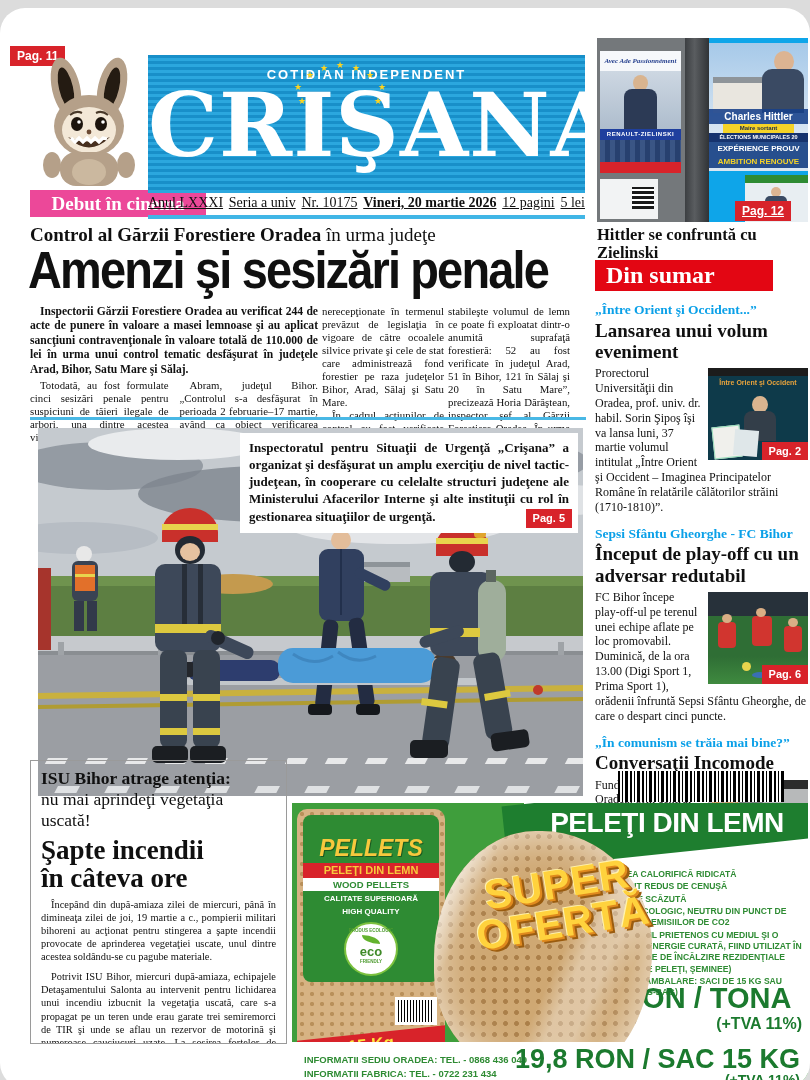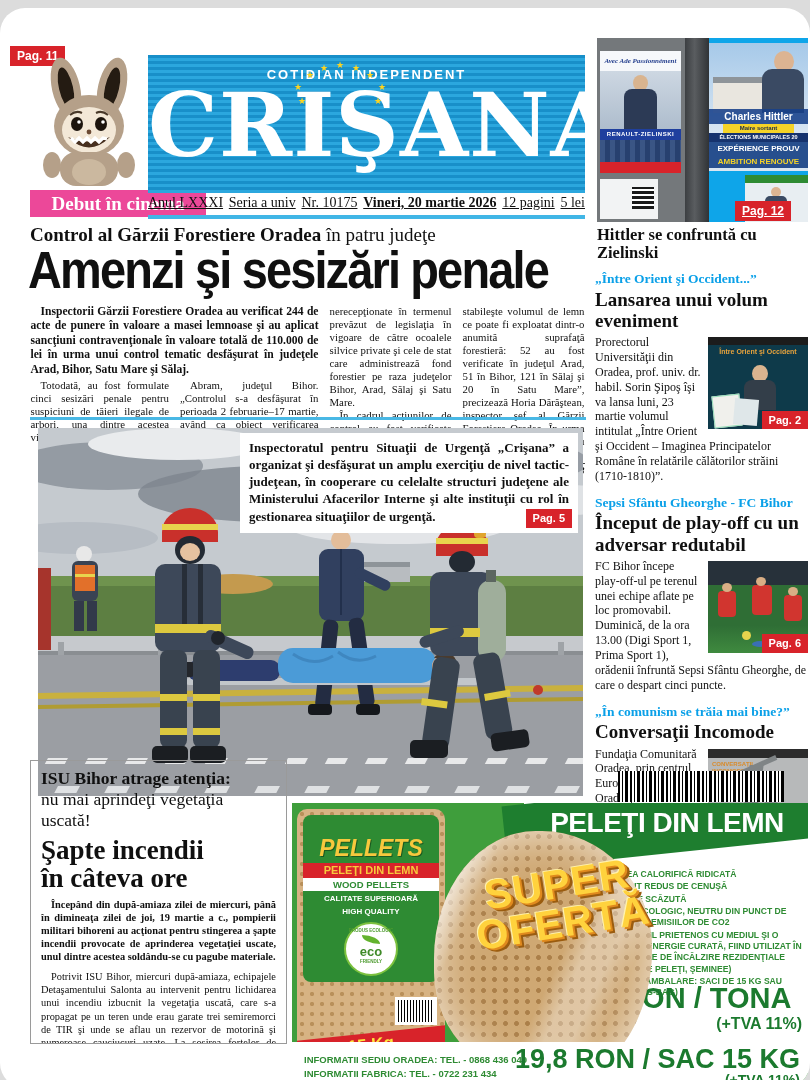--- a/index.html
+++ b/index.html
@@ -53,21 +53,21 @@
   .posterC .h{position:absolute;left:26px;top:12px;width:10px;height:10px;border-radius:50%;background:#dcb492;}
   .posterC .s{position:absolute;left:20px;top:21px;width:22px;height:18px;background:#3a4a63;border-radius:5px 5px 0 0;}
   .pag12{left:735px;top:193px;font-size:12px;text-decoration:underline;}
   .rcaption{left:597px;top:218px;width:213px;font:bold 16.5px/1.1 "Liberation Serif",serif;}
 
   
   .kicker-main{left:30px;top:216px;width:557px;font:19px "Liberation Serif",serif;}
   .kicker-main .b{font-weight:bold;}
   .headline{left:28px;top:237px;width:560px;font:bold 51px/1 "Liberation Sans",sans-serif;letter-spacing:-2px;
             white-space:nowrap;transform:scaleX(.92);transform-origin:left;}
-  .art-body{left:30px;top:297px;width:555px;display:flex;gap:11px;font:10.8px/1.2 "Liberation Serif",serif;text-align:justify;justify-content:center;}
+  .art-body{left:30px;top:297px;width:555px;display:flex;gap:4px;font:10.8px/1.2 "Liberation Serif",serif;text-align:justify;}
   .art-body p{margin:0;}
   .art-left{width:288px;flex:none;}
   .art-lead{font-weight:bold;font-size:11.6px;line-height:1.25;text-indent:10px;}
   .art-two{display:flex;gap:11px;margin-top:2px;}
   .art-two div{flex:1;}
   .art-two p{text-indent:10px;}
   .artcol{width:122px;flex:none;}
   .indent{text-indent:10px;}
   .cont{font:bold italic 10.5px "Liberation Serif",serif;text-align:right;border-top:1px solid #444;margin-top:3px;padding-top:1px;}
   .sep{left:30px;top:409px;width:556px;height:3px;background:#49b8e5;}
@@ -113,21 +113,21 @@
   .bars{height:31px;margin:0 6px;background:repeating-linear-gradient(90deg,#000 0 2px,#fff 2px 4px,#000 4px 5px,#fff 5px 7px,#000 7px 10px,#fff 10px 12px);}
   .bdigits{font:10.5px "DejaVu Sans Mono",monospace;letter-spacing:3px;}
 
   
   .isu{left:30px;top:752px;width:257px;height:284px;border:1px solid #9a9a9a;box-sizing:border-box;
        padding:7px 10px;overflow:hidden;}
   .isu-k1{font:bold 17.5px/1.2 "Liberation Serif",serif;}
   .isu-k2{font:17.5px/1.2 "Liberation Serif",serif;}
   .isu-h{font:bold 27px/1.05 "Liberation Serif",serif;margin:5px 0 5px;}
   .isu p{margin:0;font:10.4px/1.26 "Liberation Serif",serif;text-align:justify;text-indent:10px;}
-  .isu .lead{font-weight:bold;}
+  .isu .lead{font-weight:normal;}
   .isu .bodyp{margin-top:7px;}
 
   
   .ad{left:292px;top:795px;width:516px;height:285px;background:#3f9e3c;overflow:hidden;}
   .ad-panel{position:absolute;left:232px;top:0;width:284px;height:242px;background:#fff;}
   .ad-band{position:absolute;left:212px;top:-14px;width:330px;height:64px;background:#1e7e2f;transform:rotate(-6deg);}
   .ad-title{position:absolute;left:240px;top:6px;width:270px;text-align:center;color:#fff;
             font:bold 28px/1 "Liberation Sans",sans-serif;letter-spacing:-.5px;}
   .ad-bullets{position:absolute;left:300px;top:66px;width:210px;margin:0;padding:0;list-style:none;
               color:#2e8b33;font:bold 8.6px/1.32 "Liberation Sans",sans-serif;}
@@ -248,21 +248,21 @@
     <div class="posterC">
       <div class="g"></div>
         <div class="h"></div>
         <div class="s"></div>
     </div>
   </div>
   <span class="abs badge pag12">Pag. 12</span>
   <div class="abs rcaption">Hittler se confruntă cu Zielinski</div>
 
   <div class="abs kicker-main">
-    <span class="b">Control al Gărzii Forestiere Oradea</span><span> în patru judeţe</span>
+    <span class="b">Control al Gărzii Forestiere Oradea</span><span> în urma judeţe</span>
   </div>
   <div class="abs headline">Amenzi şi sesizări penale</div>
   <div class="abs art-body">
     <div class="art-left">
       <p class="art-lead">Inspectorii Gărzii Forestiere Oradea au verificat 244 de acte de punere în valoare a masei lemnoase şi au aplicat sancţiuni contravenţionale în valoare totală de 110.000 de lei în urma unui control tematic desfăşurat în judeţele Arad, Bihor, Satu Mare şi Sălaj.</p>
       <div class="art-two">
         <div>
             <p>Totodată, au fost formulate cinci sesizări penale pentru suspiciuni de tăieri ilegale de arbori, una dintre acestea vizând o pădure din comuna</p>
           </div>
         <div>
@@ -403,35 +403,36 @@
       </g>
       <circle cx="500" cy="262" r="5" fill="#c0392b"></circle>
     </svg>
     <div class="photo-cap">
       <span>Inspectoratul pentru Situaţii de Urgenţă „Crişana” a organizat şi desfăşurat un amplu exerciţiu de nivel tactic-judeţean, în cooperare cu celelalte structuri judeţene ale Ministerului Afacerilor Interne şi alte instituţii cu rol în gestionarea situaţiilor de urgenţă.</span>
       <span class="badge">Pag. 5</span>
     </div>
   </div>
 
   <div class="abs sumar">
+    <div class="sumar-banner">Din sumar</div>
 
     <div class="sumar-item">
       <div class="kicker-blue">„Între Orient şi Occident...”</div>
       <div class="sumar-title">Lansarea unui volum eveniment</div>
       <div class="sumar-body">
         <span class="sumar-img img-book" style="display:block;float:right;width:100px;">
           <span class="strip"></span>
           <span class="t" style="display:block">Între Orient şi Occident</span>
           <span class="hd"></span>
             <span class="st"></span>
             <span class="bk1"></span>
             <span class="bk2"></span>
           <span class="badge">Pag. 2</span>
         </span>
-        <span>Prorectorul Universităţii din Oradea, prof. univ. dr. habil. Sorin Şipoş îşi va lansa luni, 23 martie volumul intitulat „Între Orient şi Occident – Imaginea Principatelor Române în relatările călătorilor străini (1710-1810)”.</span>
+        <span>Prorectorul Universităţii din Oradea, prof. univ. dr. habil. Sorin Şipoş îşi va lansa luni, 37 martie volumul intitulat „Între Orient şi Occident – Imaginea Principatelor Române în relatările călătorilor străini (1710-1810)”.</span>
       </div>
     </div>
 
     <div class="sumar-item">
       <div class="kicker-blue">Sepsi Sfântu Gheorghe - FC Bihor</div>
       <div class="sumar-title">Început de play-off cu un adversar redutabil</div>
       <div class="sumar-body">
         <span class="sumar-img img-foot" style="display:block;float:right;width:100px;">
           <span class="pl" style="left:10px;top:30px;width:18px;height:26px;">
               <span class="ph"></span>

